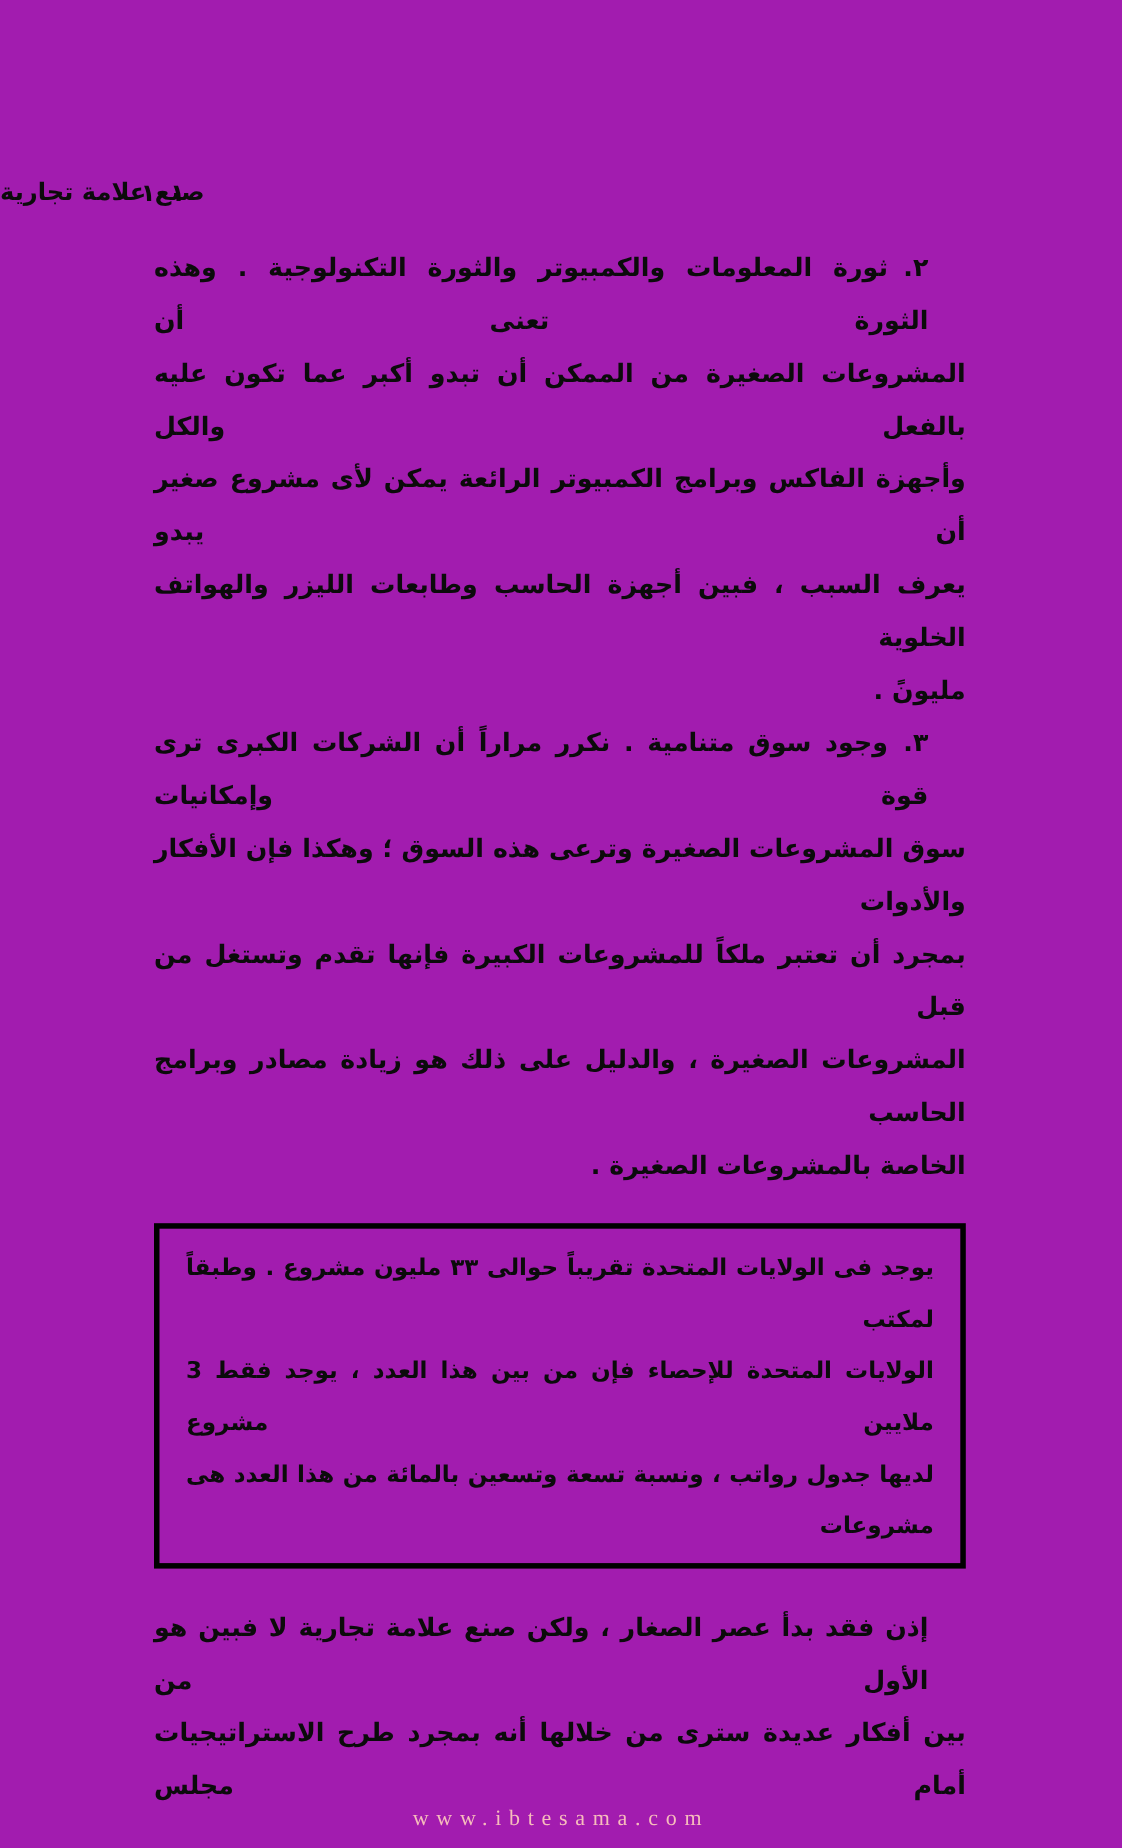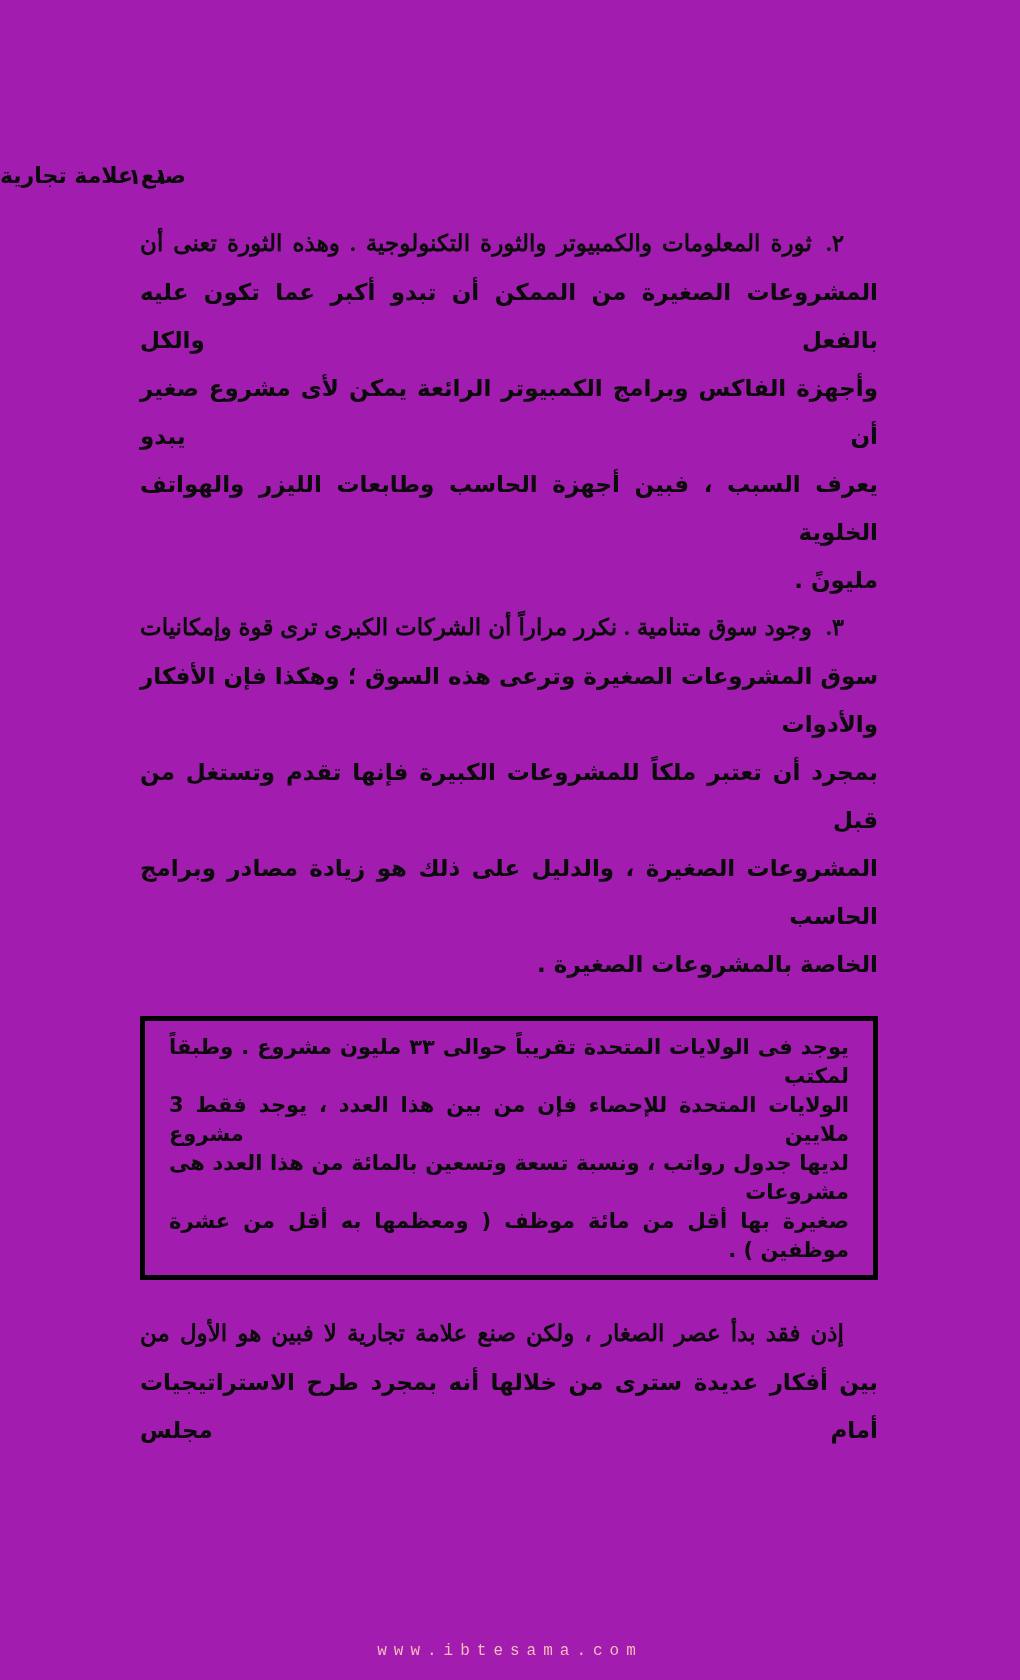--- a/index.html
+++ b/index.html
@@ -27,41 +27,41 @@
     position:absolute;top:220px;right:142px;width:738px;
     font-size:23px;font-weight:700;line-height:48px;
   }
 
   .ln{
     text-align:justify;
     text-align-last:justify;
     white-space:normal;
   }
   .ln-last{text-align-last:right;}
-  .ln-first{padding-right:34px;font-family:Liberation Serif, serif;}
+  .ln-first{padding-right:34px;}
   .num{margin-left:14px;}
 
   .list-item{margin:0;}
   .para{margin:0;}
   .para-1{margin-top:30px;}
 
   
   .note-box{
     margin-top:28px;
     border:5px solid #000;
     padding:12px 24px 10px 24px;
-    font-size:21px;line-height:29px;font-weight:700;
+    font-size:21px;line-height:47px;font-weight:700;
   }
 
   
   .watermark{
     position:absolute;top:1642px;left:0;right:0;
     text-align:center;
-    font-family:Liberation Mono, monospace;
-    font-size:16px;letter-spacing:7px;
+    font-family:Liberation Serif, serif;
+    font-size:20px;letter-spacing:7px;
     color:#f6bcbc;font-weight:400;
     direction:ltr;
   }
 </style>
 </head>
 <body>
 
 <div class="page">
 
   <div class="hdr">
@@ -88,21 +88,20 @@
       <div class="ln">سوق المشروعات الصغيرة وترعى هذه السوق ؛ وهكذا فإن الأفكار والأدوات</div>
       <div class="ln">بمجرد أن تعتبر ملكاً للمشروعات الكبيرة فإنها تقدم وتستغل من قبل</div>
       <div class="ln">المشروعات الصغيرة ، والدليل على ذلك هو زيادة مصادر وبرامج الحاسب</div>
       <div class="ln ln-last">الخاصة بالمشروعات الصغيرة .</div>
     </div>
 
     <div class="note-box">
       <div class="ln">يوجد فى الولايات المتحدة تقريباً حوالى ٣٣ مليون مشروع . وطبقاً لمكتب</div>
       <div class="ln">الولايات المتحدة للإحصاء فإن من بين هذا العدد ، يوجد فقط 3 ملايين مشروع</div>
       <div class="ln">لديها جدول رواتب ، ونسبة تسعة وتسعين بالمائة من هذا العدد هى مشروعات</div>
-      <div class="ln ln-last">صغيرة بها أقل من مائة موظف ( ومعظمها به أقل من عشرة موظفين ) .</div>
     </div>
 
     <div class="para para-1">
       <div class="ln ln-first">إذن فقد بدأ عصر الصغار ، ولكن صنع علامة تجارية لا فبين هو الأول من</div>
       <div class="ln">بين أفكار عديدة سترى من خلالها أنه بمجرد طرح الاستراتيجيات أمام مجلس</div>
 
     </div>
 
   </div>
 

